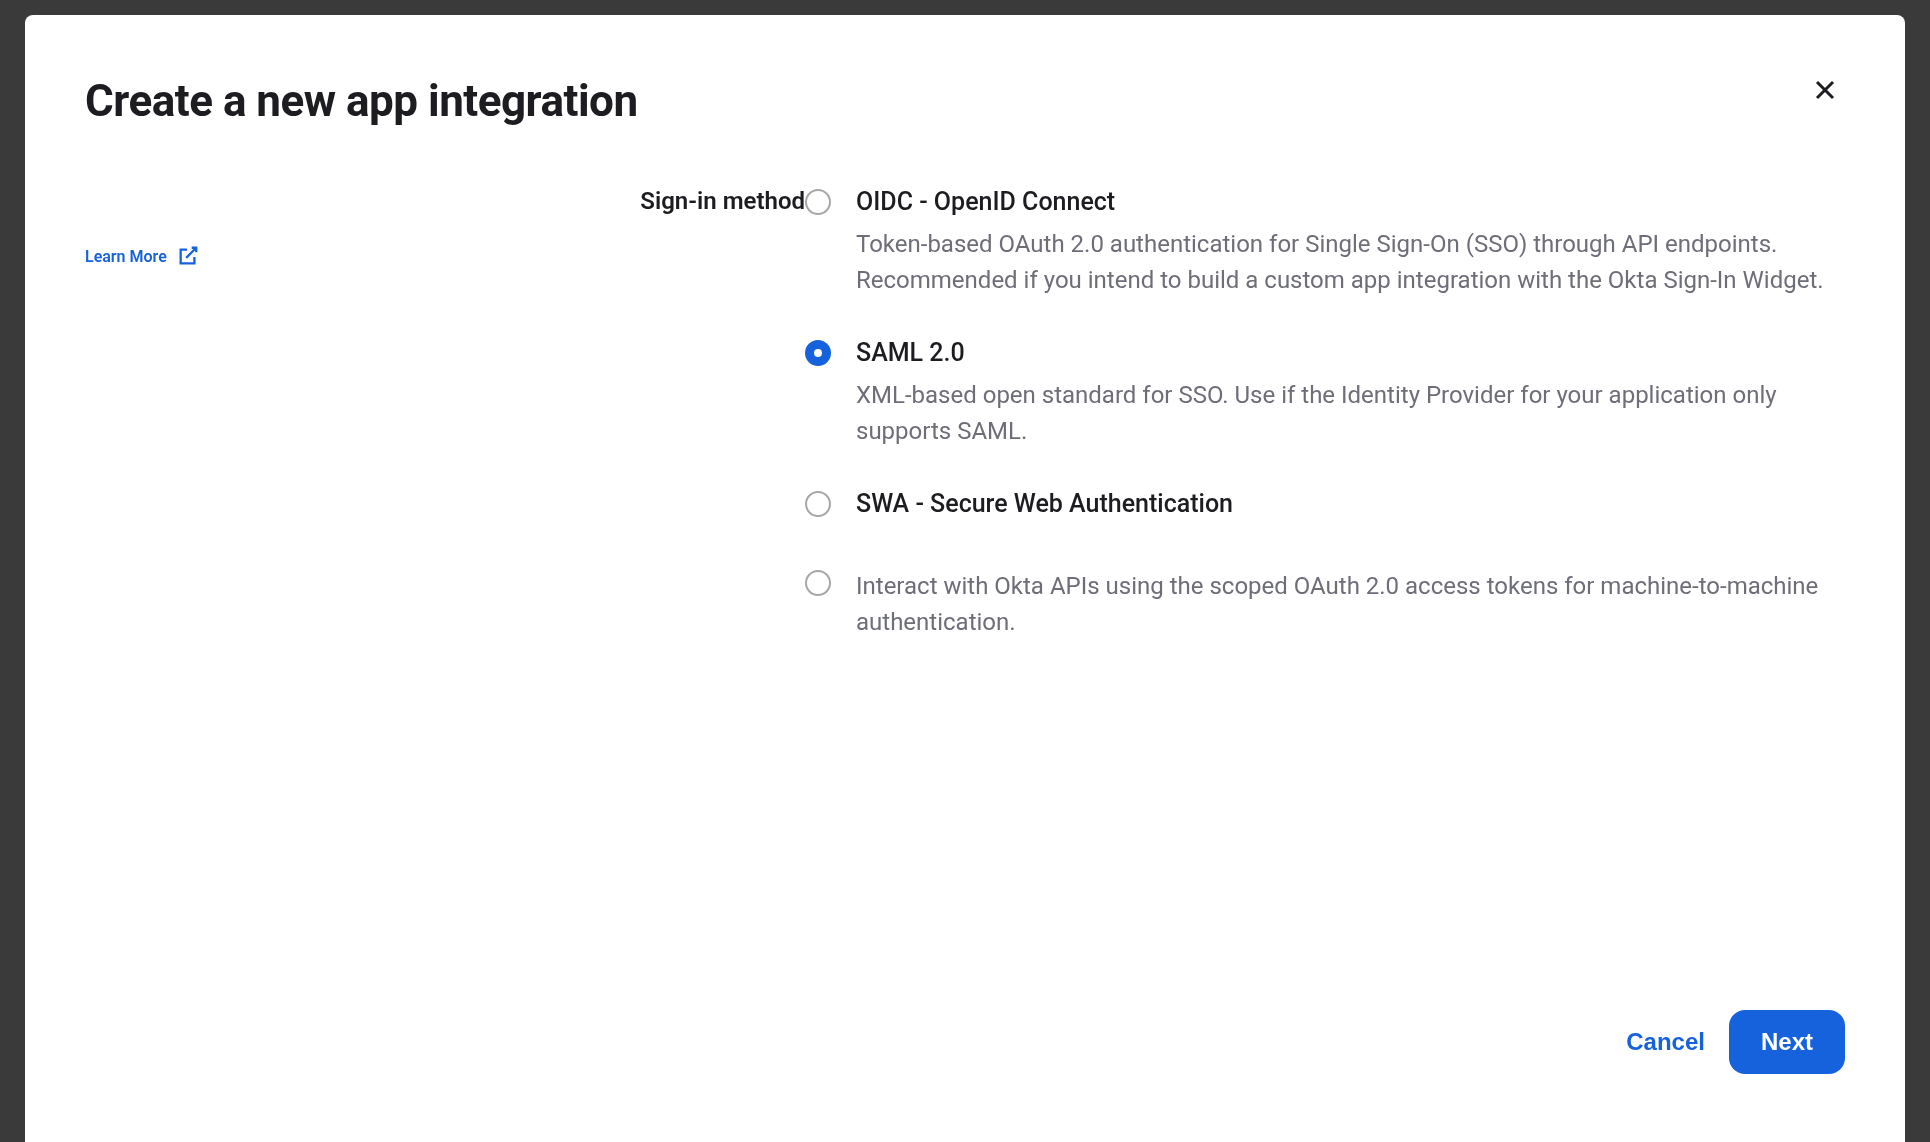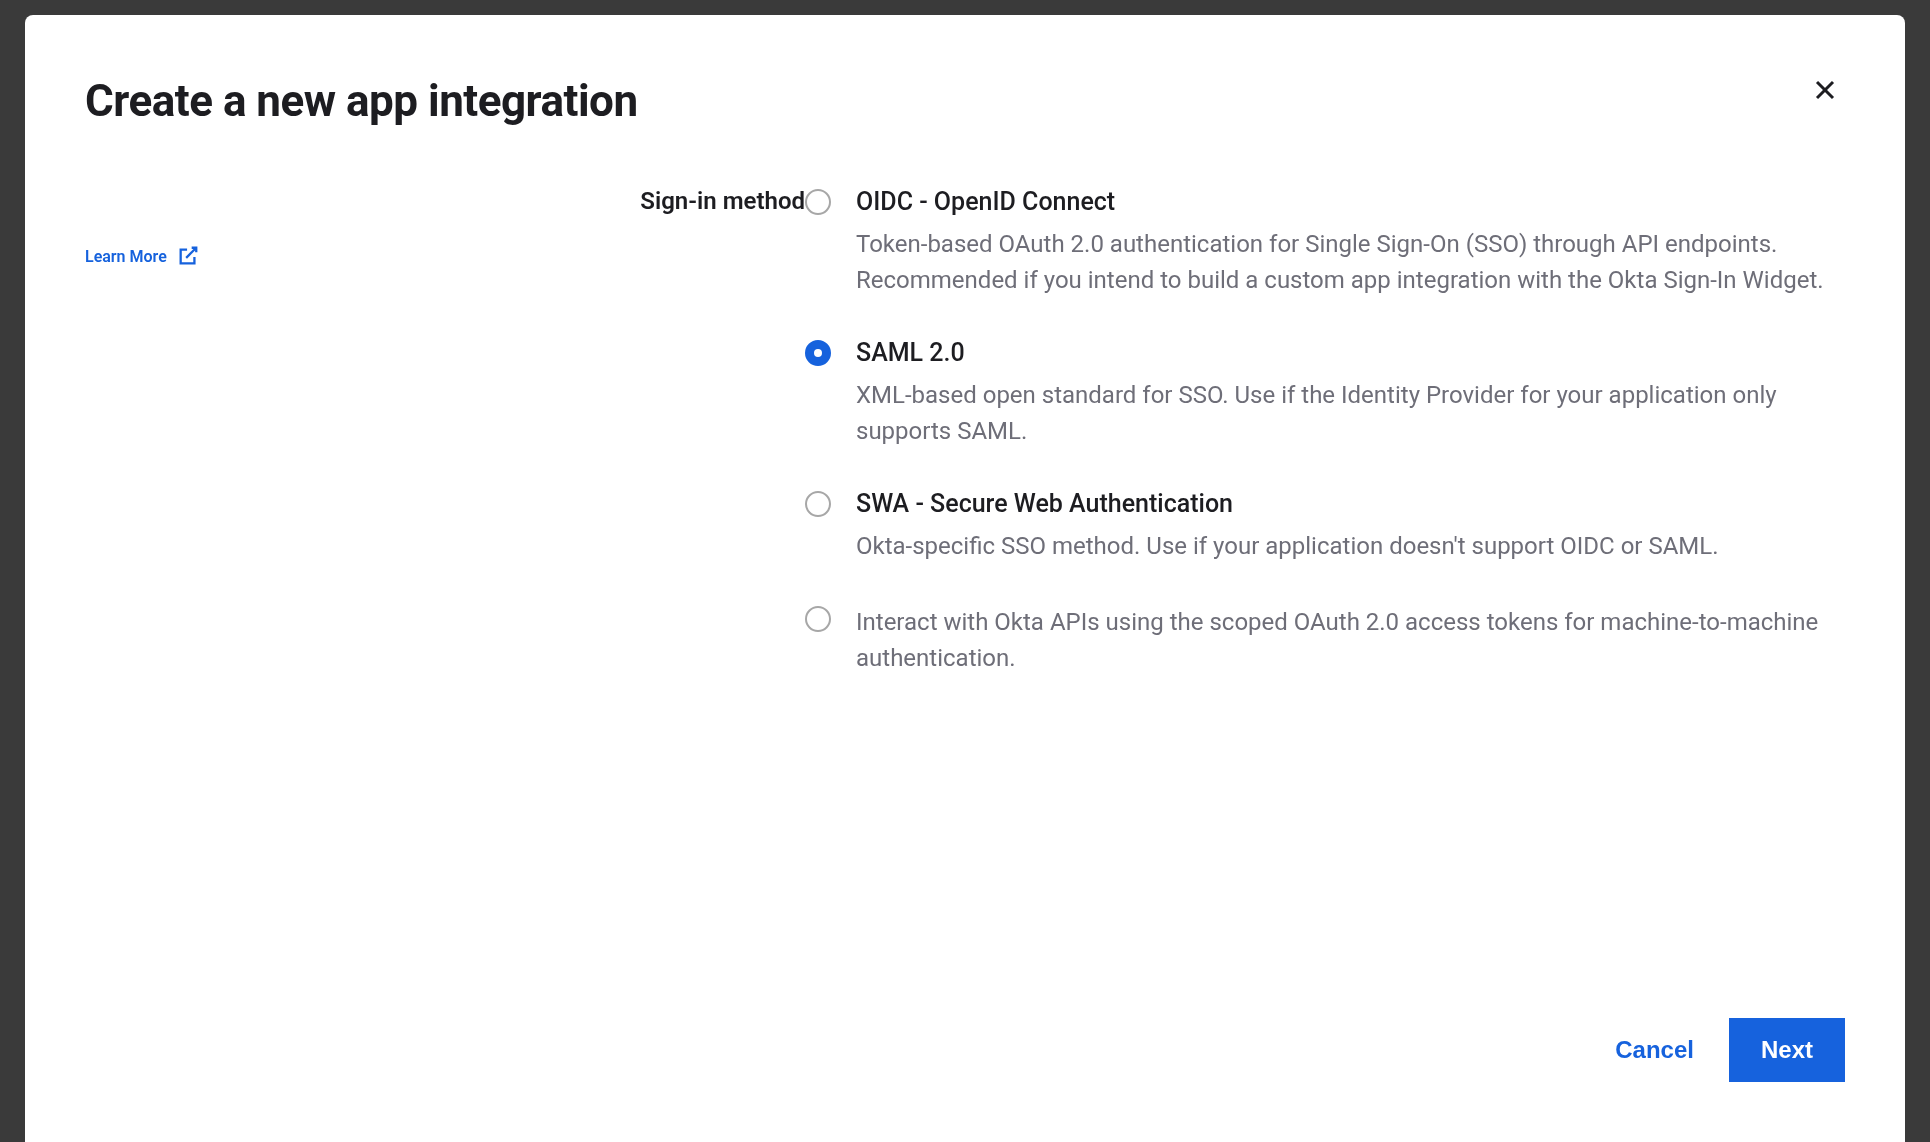--- a/index.html
+++ b/index.html
@@ -125,42 +125,42 @@
       margin-bottom: 10px;
     }
     .option-desc {
       font-size: 24px;
       font-weight: 400;
       color: #6e6e78;
       line-height: 1.5;
     }
     .footer {
       position: absolute;
-      bottom: 60px;
+      bottom: 68px;
       right: 60px;
       display: flex;
       align-items: center;
-      gap: 35px;
+      gap: 24px;
     }
     .cancel-btn {
       background: transparent;
       border: none;
       color: #1662dd;
       font-size: 24px;
       font-weight: 600;
       cursor: pointer;
     }
     .next-btn {
       background: #1662dd;
       border: none;
       color: #fff;
       font-size: 24px;
       font-weight: 600;
       padding: 18px 32px;
-      border-radius: 0;
+      border-radius: 16px;
       cursor: pointer;
     }
   </style>
 </head>
 <body>
 
 <div class="modal">
 
   <button class="close-btn">
     <svg viewBox="0 0 24 24" fill="none">
@@ -199,21 +199,20 @@
         <div class="option-text">
           <div class="option-title">SAML 2.0</div>
           <div class="option-desc">XML-based open standard for SSO. Use if the Identity Provider for your application only supports SAML.</div>
         </div>
       </div>
 
       <div class="radio-option">
         <div class="radio-circle"></div>
         <div class="option-text">
           <div class="option-title">SWA - Secure Web Authentication</div>
-          <div class="option-desc">Okta-specific SSO method. Use if your application doesn't support OIDC or SAML.</div>
         </div>
       </div>
 
       <div class="radio-option">
         <div class="radio-circle"></div>
         <div class="option-text">
           <div class="option-desc">Interact with Okta APIs using the scoped OAuth 2.0 access tokens for machine-to-machine authentication.</div>
         </div>
       </div>
 

